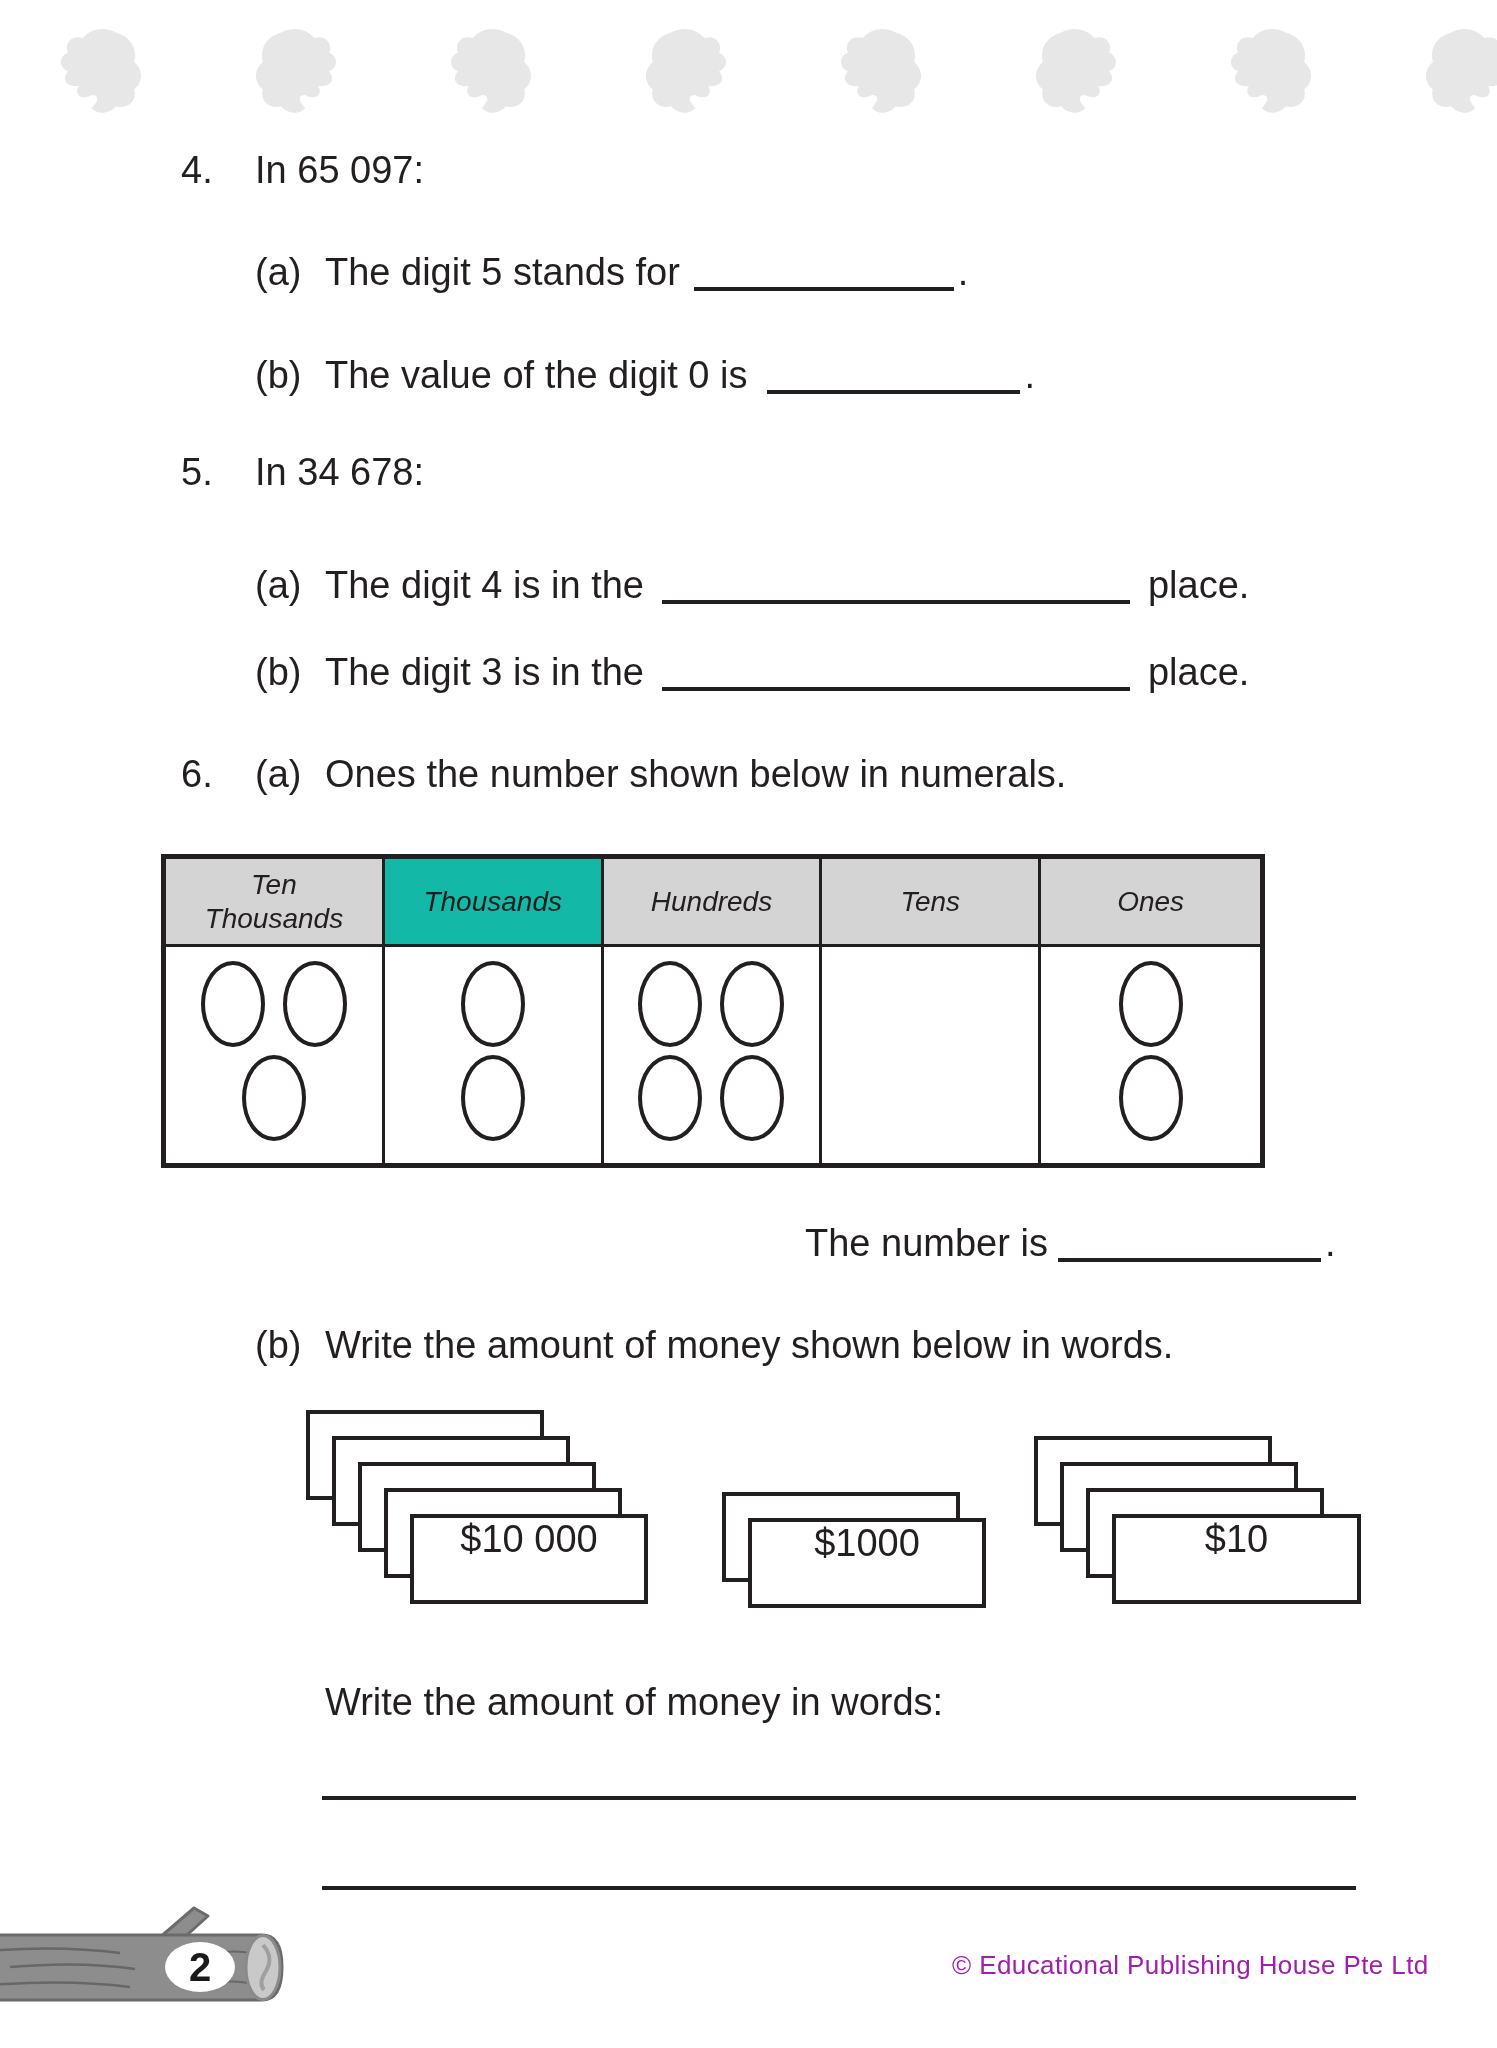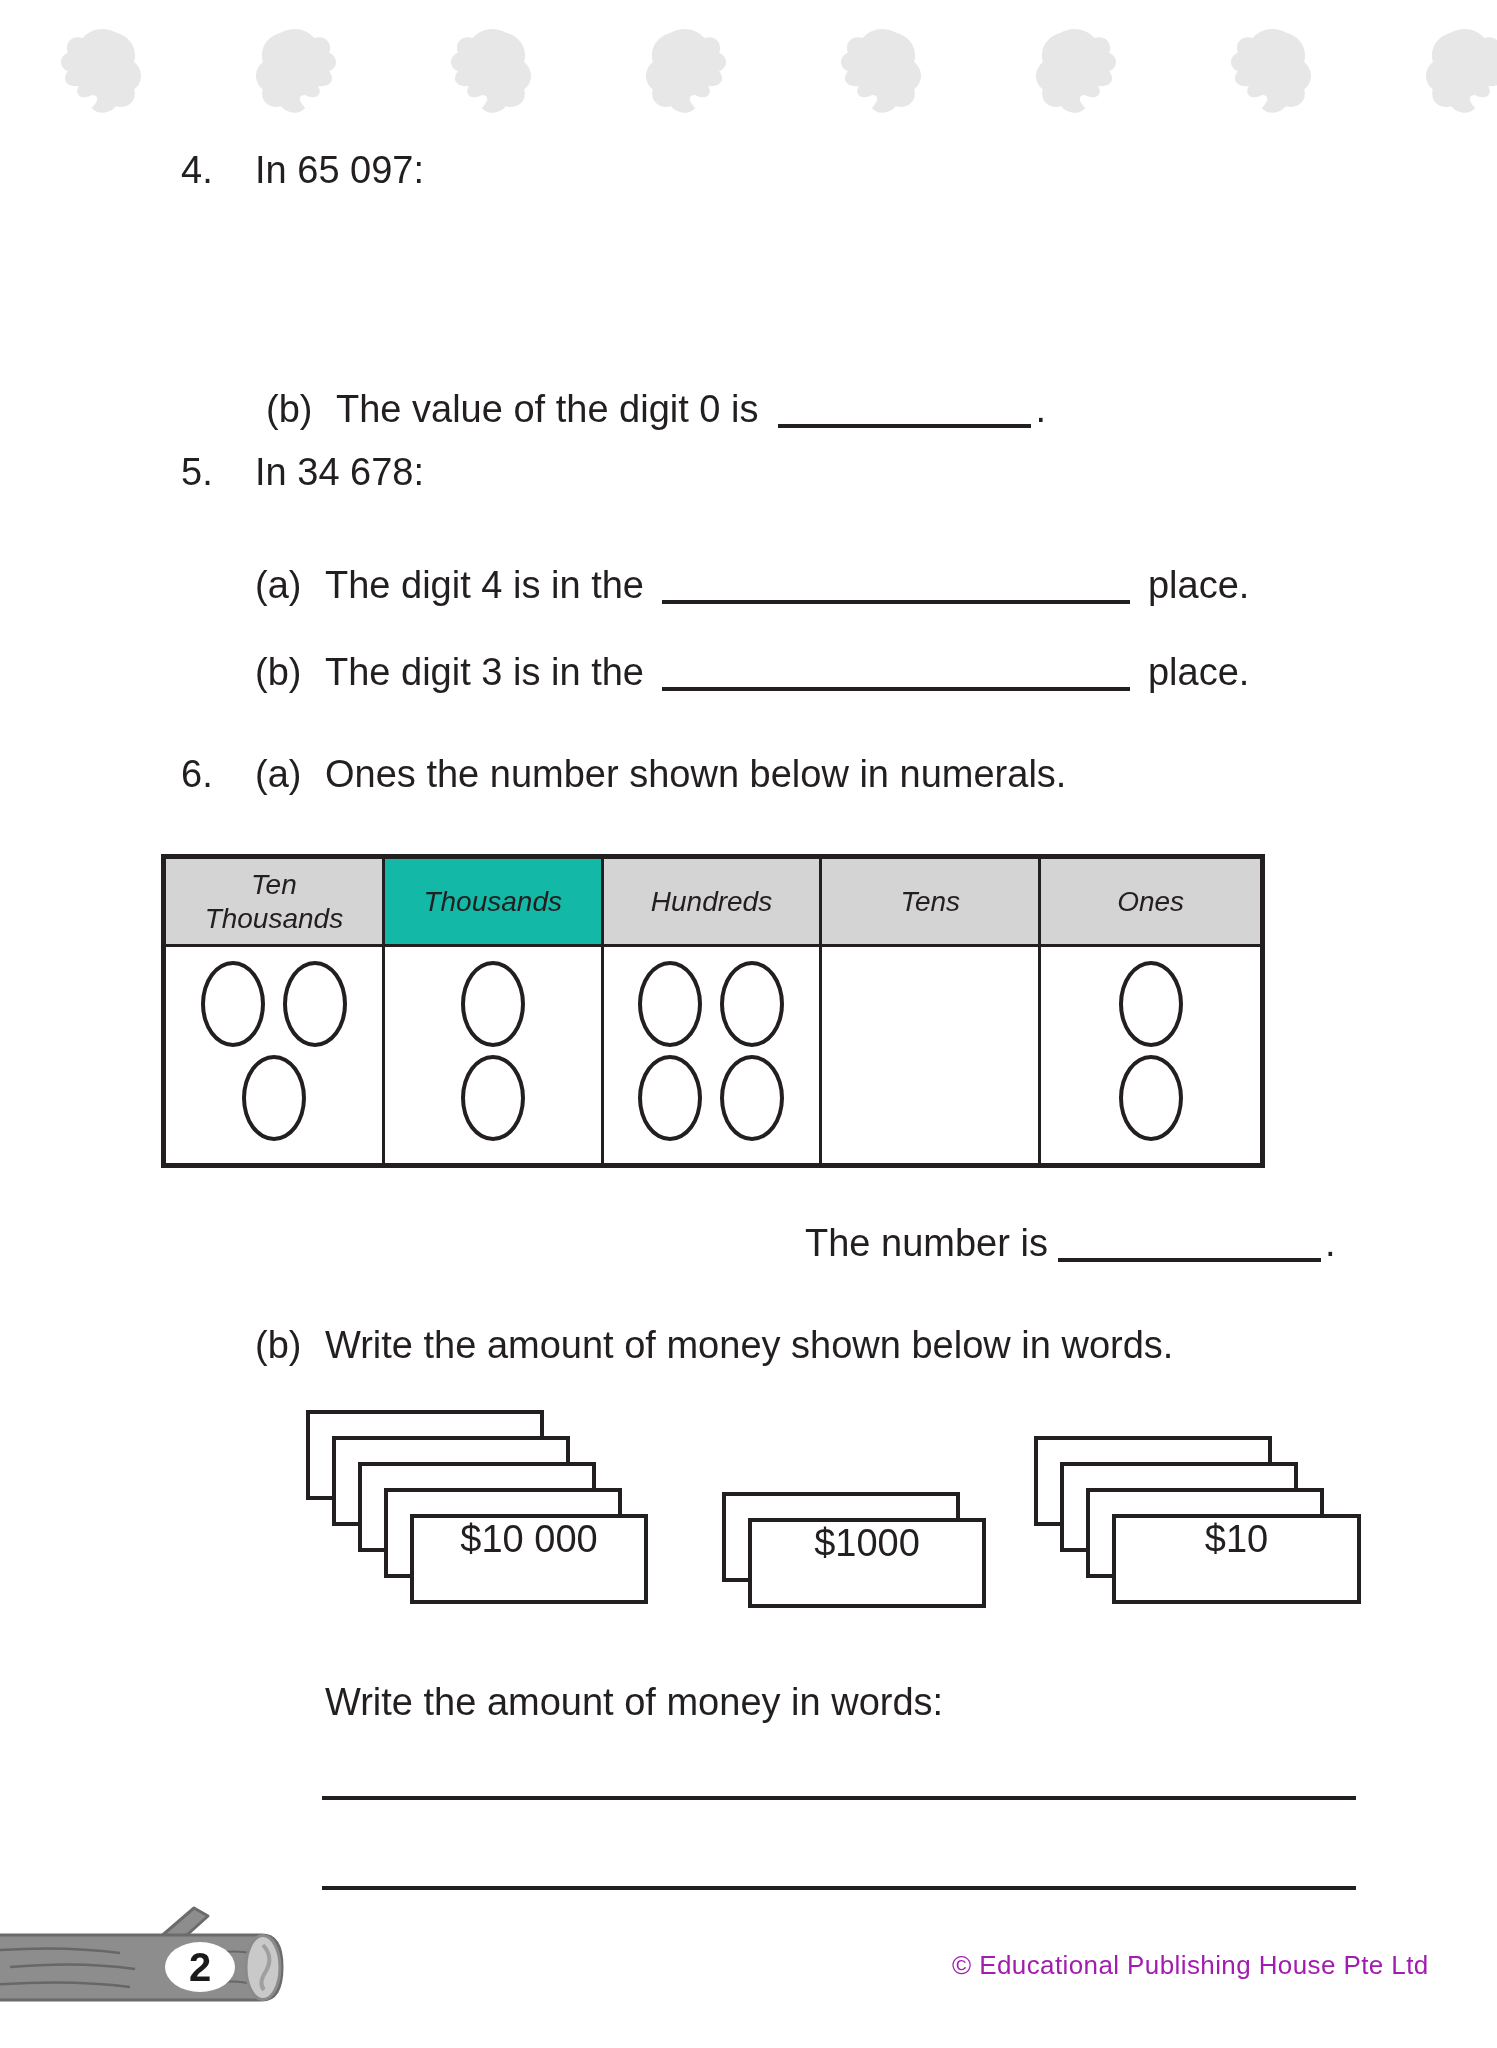--- a/index.html
+++ b/index.html
@@ -121,21 +121,24 @@
         <path d="M34,12 C18,16 10,30 14,44 C4,52 4,66 14,74 C10,86 22,96 34,92 C40,100 54,102 60,94 C52,86 52,80 60,80 C70,86 80,80 74,70 C86,72 94,64 86,54 C96,50 96,38 86,34 C90,24 82,14 70,18 C60,6 44,6 34,12 Z" fill="#e7e7e7"></path>
       </svg>
       <svg viewBox="0 0 100 100" class="deco-blob" style="left: 1420px;">
         <path d="M34,12 C18,16 10,30 14,44 C4,52 4,66 14,74 C10,86 22,96 34,92 C40,100 54,102 60,94 C52,86 52,80 60,80 C70,86 80,80 74,70 C86,72 94,64 86,54 C96,50 96,38 86,34 C90,24 82,14 70,18 C60,6 44,6 34,12 Z" fill="#e7e7e7"></path>
       </svg>
     </div>
 
   <div class="row" style="left:181px;top:150px;">
     <span class="qnum">4.</span><span>In 65 097:</span>
   </div>
-  <div class="row" style="left:266px;top:355px;margin-top:34px;">
+  <div class="row" style="left:255px;top:252px;">
+    <span class="bracket">(a)</span><span>The digit 5 stands for</span><span class="blank b-4a"></span><span class="suffix">.</span>
+  </div>
+  <div class="row" style="left:255px;top:355px;">
     <span class="bracket">(b)</span><span>The value of the digit 0 is</span><span class="blank b-4b"></span><span class="suffix">.</span>
   </div>
 
   <div class="row" style="left:181px;top:452px;">
     <span class="qnum">5.</span><span>In 34 678:</span>
   </div>
   <div class="row" style="left:255px;top:553px;margin-top:12px;">
     <span class="bracket">(a)</span><span>The digit 4 is in the</span><span class="blank b-5"></span><span class="suffix place">place.</span>
   </div>
   <div class="row" style="left:255px;top:652px;">

